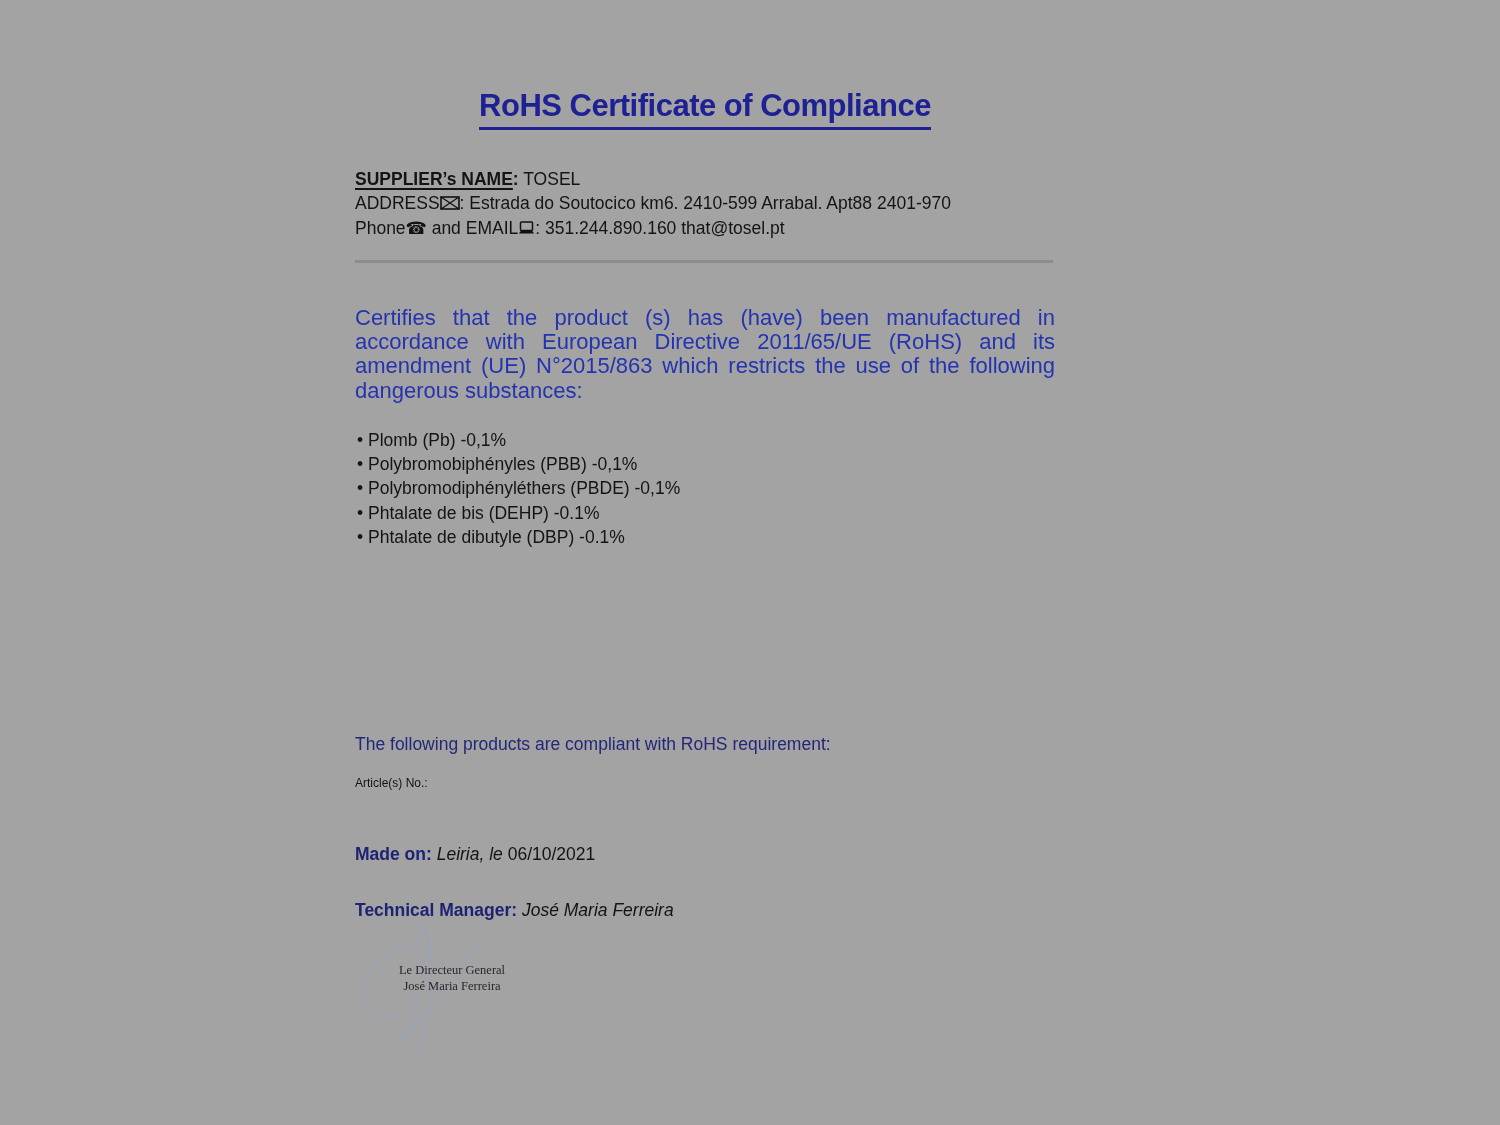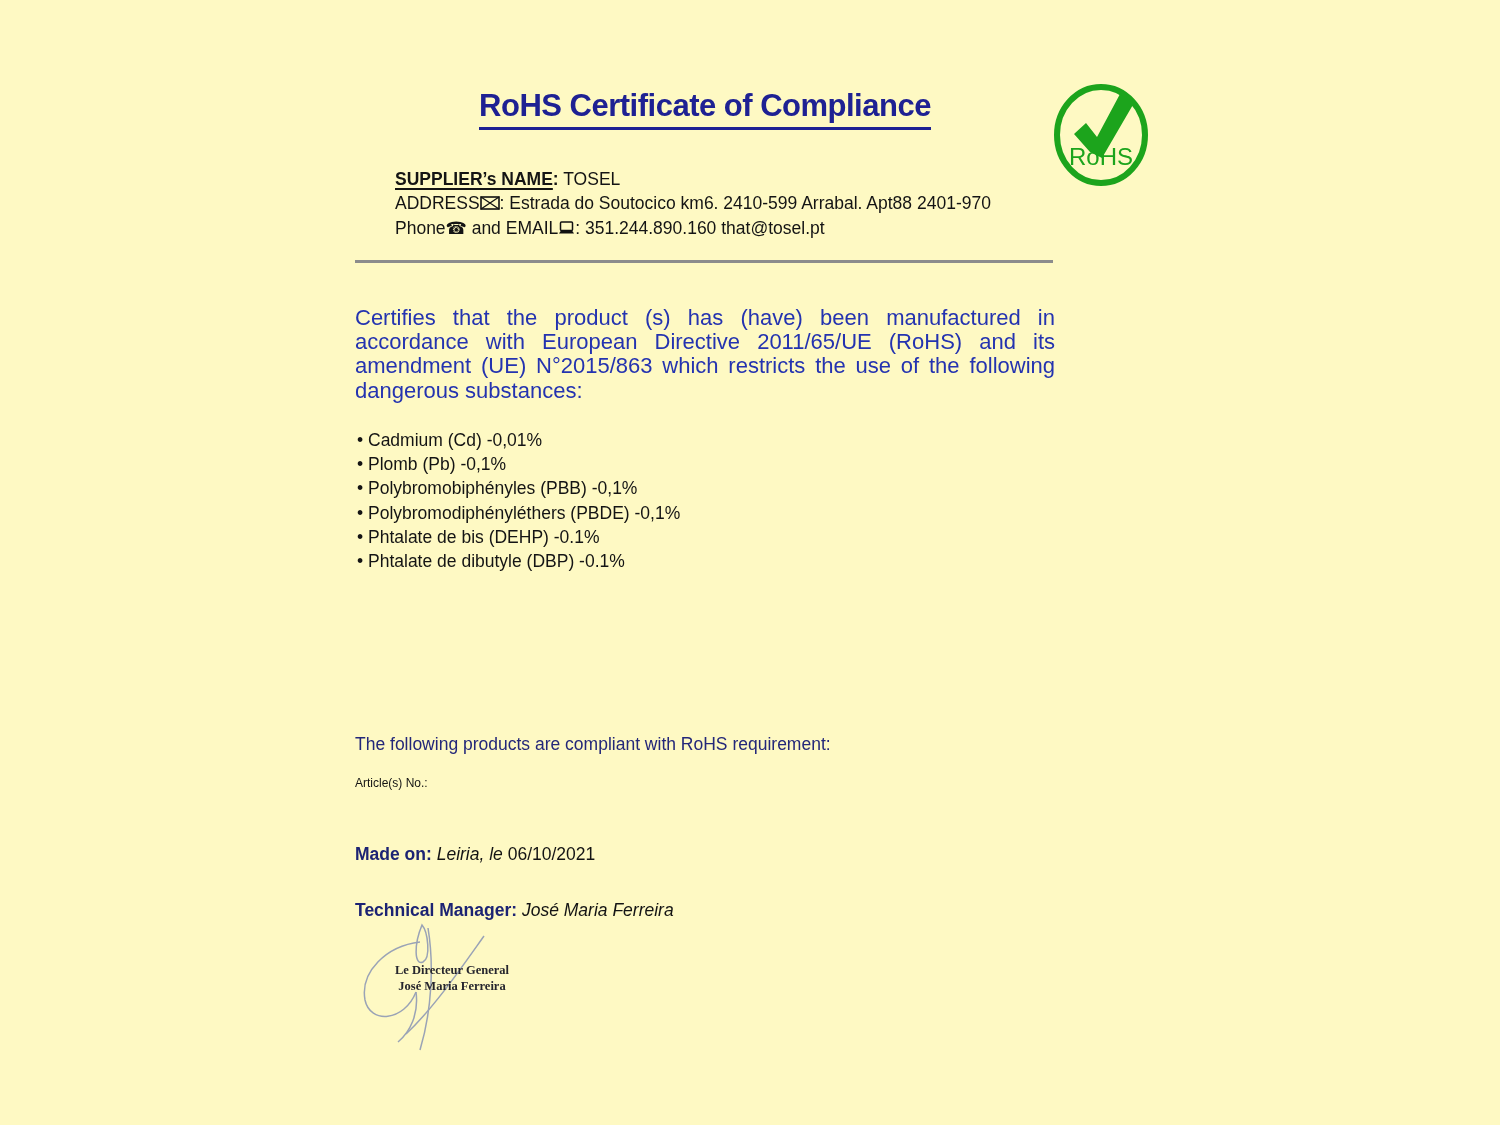--- a/index.html
+++ b/index.html
@@ -1,20 +1,20 @@
 <!DOCTYPE html>
 <html><head>
 <meta charset="utf-8">
 <style>
   * { margin:0; padding:0; box-sizing:border-box; }
   html,body { background:#fff; }
   .page {
     position:relative;
     width:1500px; height:1125px;
-    background:#fef9c3;
+    background:#a3a3a3;
     font-family:"Liberation Sans", sans-serif;
     color:#1b1b1b;
     overflow:hidden;
   }
   
   .title-wrap {
     position:absolute; left:355px; top:88px; width:700px;
     text-align:center;
   }
   .title {
@@ -22,21 +22,21 @@
     font-size:31px; font-weight:bold; letter-spacing:-0.5px;
     color:#1e2193;
     border-bottom:3px solid #1e2193;
     padding-bottom:3px;
   }
   
   .logo { position:absolute; left:1052px; top:82px; width:98px; height:106px; }
   
   .supplier {
     position:absolute; left:355px; top:167px;
-    font-size:17.5px; line-height:24px; color:#141414;margin-left:40px;
+    font-size:17.5px; line-height:24px; color:#141414;
   }
   .supplier .lbl-underline {
     font-weight:bold; text-decoration:underline;
     text-underline-offset:3px; text-decoration-thickness:2px;
   }
   .supplier .lbl-bold { font-weight:bold; }
   .inline-icon { display:inline-block; vertical-align:-1px; }
   .phone-glyph { font-family:"DejaVu Sans", sans-serif; font-size:17px; }
   
   .separator {
@@ -68,45 +68,38 @@
   }
   .made-on, .tech-manager {
     position:absolute; left:355px;
     font-size:17.5px; color:#141414;
   }
   .made-on { top:844px; }
   .tech-manager { top:892px;margin-top:8px; }
   .navy-label { font-weight:bold; color:#1c2373; }
   .italic { font-style:italic; }
   
-  .signature { position:absolute; left:356px; top:922px; width:170px; height:132px;font-weight:bold; }
+  .signature { position:absolute; left:356px; top:922px; width:170px; height:132px; }
   .signature svg { position:absolute; left:0; top:0; }
   .signature-text {
     position:absolute; left:36px; top:40px; width:120px;
     font-family:"Liberation Serif", serif;
     font-size:12.5px; line-height:16px; color:#26262e;
     text-align:center; white-space:nowrap;
   }
 </style>
 </head>
 <body>
 
 <div class="page">
 
   <div class="title-wrap">
     <span class="title">RoHS Certificate of Compliance</span>
   </div>
 
-  <div class="logo">
-    <svg width="98" height="106" viewBox="0 0 98 106">
-      <ellipse cx="49" cy="53" rx="44" ry="48" fill="none" stroke="#1ca41c" stroke-width="6"></ellipse>
-      <polygon points="22,52 34,41 45,55 68,12 82,21 50,76 38,70" fill="#1ca41c"></polygon>
-      <text x="49" y="83" text-anchor="middle" font-family="Liberation Sans, sans-serif" font-size="24" fill="#1ca41c">RoHS</text>
-    </svg>
-  </div>
 
   <div class="supplier">
     <div>
       <span class="lbl-underline">SUPPLIER’s NAME</span><span class="lbl-bold">:</span><span> TOSEL</span>
     </div>
     <div>
       <span>ADDRESS</span><span class="inline-icon"><svg width="20" height="14" viewBox="0 0 20 14">
             <rect x="1" y="1" width="18" height="12" fill="none" stroke="#111" stroke-width="1.6"></rect>
             <path d="M1,1 L19,13 M19,1 L1,13" fill="none" stroke="#111" stroke-width="1.3"></path>
           </svg></span><span>: Estrada do Soutocico km6. 2410-599 Arrabal. Apt88 2401-970</span>
@@ -117,21 +110,20 @@
             <path d="M1,12.5 L16,12.5 L14,9.5 L3,9.5 Z" fill="#111"></path>
           </svg></span><span>: 351.244.890.160 that@tosel.pt</span>
     </div>
   </div>
 
   <div class="separator"></div>
 
   <p class="statement">Certifies that the product (s) has (have) been manufactured in accordance with European Directive 2011/65/UE (RoHS) and its amendment (UE) N°2015/863 which restricts the use of the following dangerous substances:</p>
 
   <ul class="substances">
-    <li>Cadmium (Cd) -0,01%</li>
     <li>Plomb (Pb) -0,1%</li>
     <li>Polybromobiphényles (PBB) -0,1%</li>
     <li>Polybromodiphényléthers (PBDE) -0,1%</li>
     <li>Phtalate de bis (DEHP) -0.1%</li>
     <li>Phtalate de dibutyle (DBP) -0.1%</li>
   </ul>
 
   <div class="compliance">The following products are compliant with RoHS requirement:</div>
 
   <div class="article">Article(s) No.:</div>

